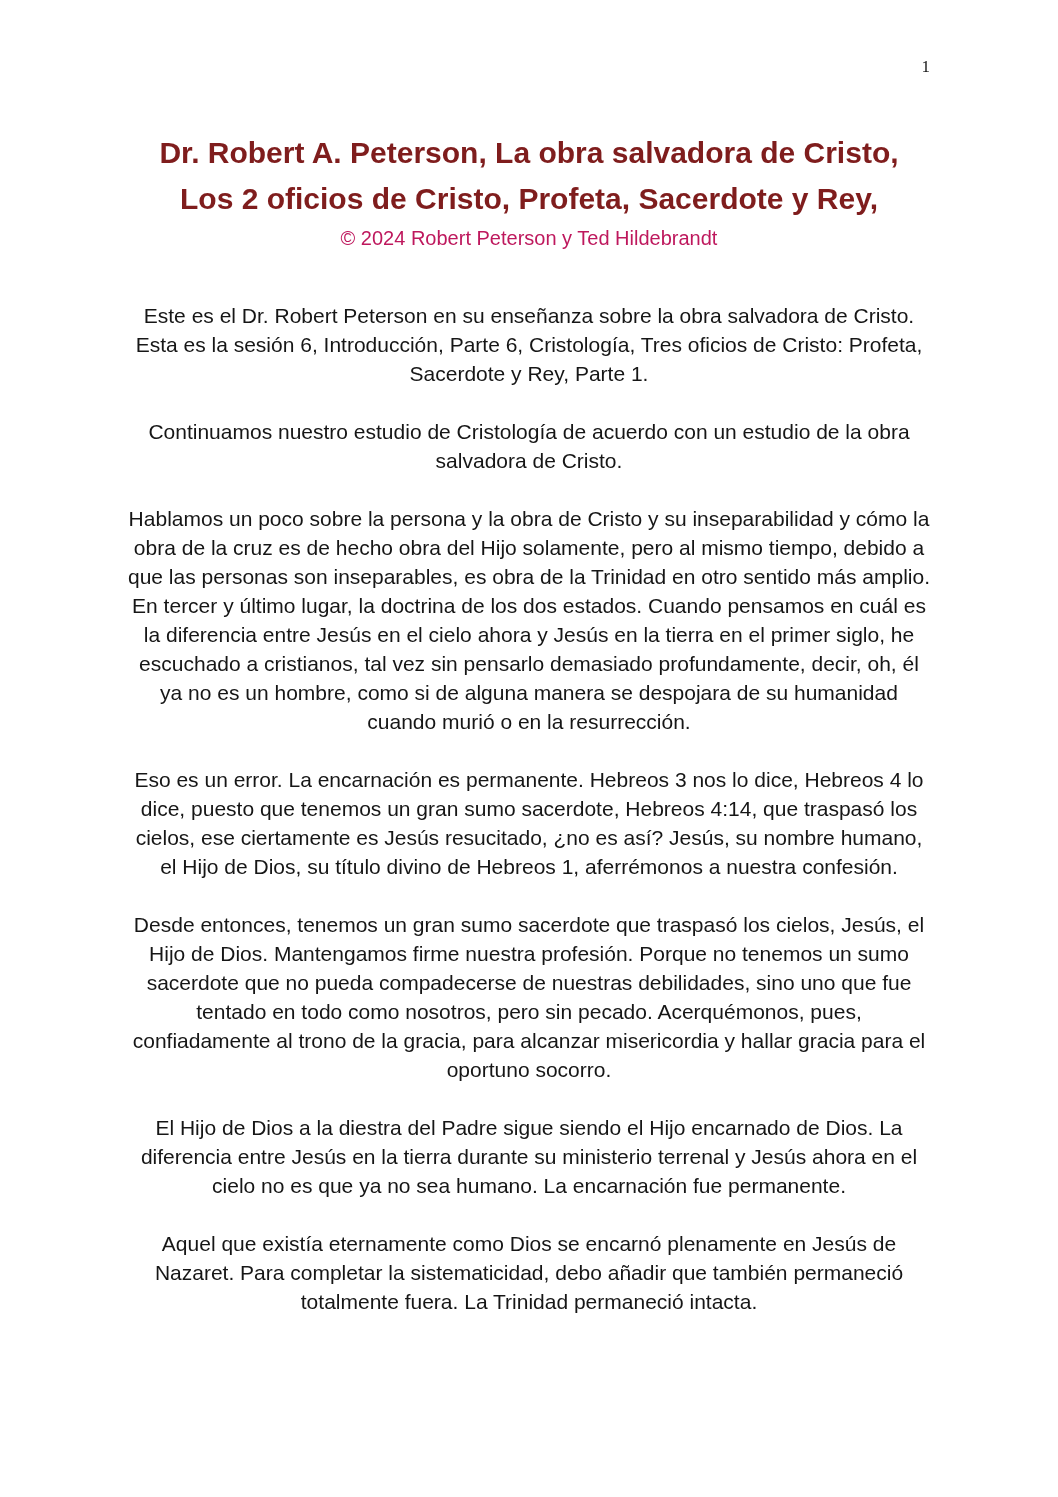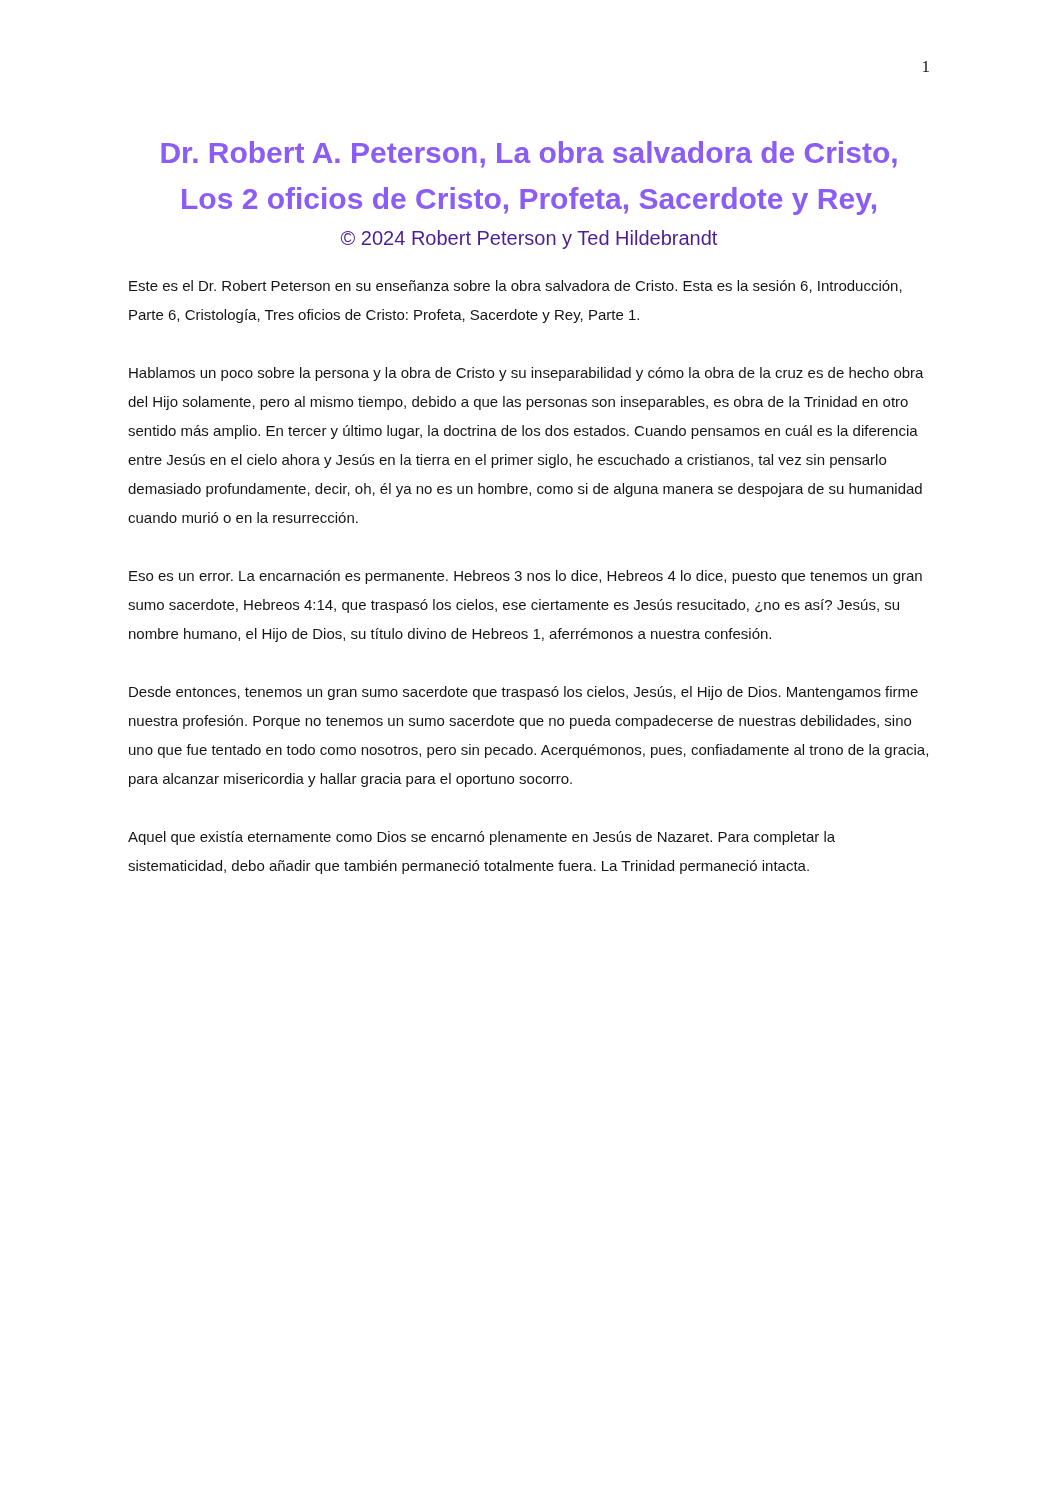--- a/index.html
+++ b/index.html
@@ -31,39 +31,39 @@
   .content {
     padding: 130px 128px 0 128px;
     box-sizing: border-box;
   }
   .doc-title {
     margin: 0;
     font-size: 30px;
     line-height: 46px;
     font-weight: 700;
     text-align: center;
-    color: #8b5cf6;
+    color: #7f1d1d;
     letter-spacing: 0px;
   }
   .doc-title .title-line {
     display: block;
   }
   .copyright {
     margin-top: 3px;
     text-align: center;
     font-size: 20px;
     line-height: 26px;
     font-weight: 400;
-    color: #4c1d95;
+    color: #be185d;
   }
   .body-text {
-    margin-top: 20px;
-    font-size: 15px;
+    margin-top: 50px;
+    font-size: 21px;
     line-height: 29px;
-    text-align: left;
+    text-align: center;
   }
   .body-text p {
     margin: 0 0 29px 0;
   }
   .body-text p:last-child {
     margin-bottom: 0;
   }
 </style>
 </head>
 <body>
@@ -76,21 +76,23 @@
 
     <h1 class="doc-title">
       <span class="title-line">Dr. Robert A. Peterson, La obra salvadora de Cristo,</span>
       <span class="title-line">Los 2 oficios de Cristo, Profeta, Sacerdote y Rey,</span>
     </h1>
 
     <div class="copyright">© 2024 Robert Peterson y Ted Hildebrandt</div>
 
     <div class="body-text">
       <p>Este es el Dr. Robert Peterson en su enseñanza sobre la obra salvadora de Cristo. Esta es la sesión 6, Introducción, Parte 6, Cristología, Tres oficios de Cristo: Profeta, Sacerdote y Rey, Parte 1.</p>
+      <p>Continuamos nuestro estudio de Cristología de acuerdo con un estudio de la obra salvadora de Cristo.</p>
       <p>Hablamos un poco sobre la persona y la obra de Cristo y su inseparabilidad y cómo la obra de la cruz es de hecho obra del Hijo solamente, pero al mismo tiempo, debido a que las personas son inseparables, es obra de la Trinidad en otro sentido más amplio. En tercer y último lugar, la doctrina de los dos estados. Cuando pensamos en cuál es la diferencia entre Jesús en el cielo ahora y Jesús en la tierra en el primer siglo, he escuchado a cristianos, tal vez sin pensarlo demasiado profundamente, decir, oh, él ya no es un hombre, como si de alguna manera se despojara de su humanidad cuando murió o en la resurrección.</p>
       <p>Eso es un error. La encarnación es permanente. Hebreos 3 nos lo dice, Hebreos 4 lo dice, puesto que tenemos un gran sumo sacerdote, Hebreos 4:14, que traspasó los cielos, ese ciertamente es Jesús resucitado, ¿no es así? Jesús, su nombre humano, el Hijo de Dios, su título divino de Hebreos 1, aferrémonos a nuestra confesión.</p>
       <p>Desde entonces, tenemos un gran sumo sacerdote que traspasó los cielos, Jesús, el Hijo de Dios. Mantengamos firme nuestra profesión. Porque no tenemos un sumo sacerdote que no pueda compadecerse de nuestras debilidades, sino uno que fue tentado en todo como nosotros, pero sin pecado. Acerquémonos, pues, confiadamente al trono de la gracia, para alcanzar misericordia y hallar gracia para el oportuno socorro.</p>
+      <p>El Hijo de Dios a la diestra del Padre sigue siendo el Hijo encarnado de Dios. La diferencia entre Jesús en la tierra durante su ministerio terrenal y Jesús ahora en el cielo no es que ya no sea humano. La encarnación fue permanente.</p>
       <p>Aquel que existía eternamente como Dios se encarnó plenamente en Jesús de Nazaret. Para completar la sistematicidad, debo añadir que también permaneció totalmente fuera. La Trinidad permaneció intacta.</p>
     </div>
 
   </div>
 
 </div>
 
 </body></html>

